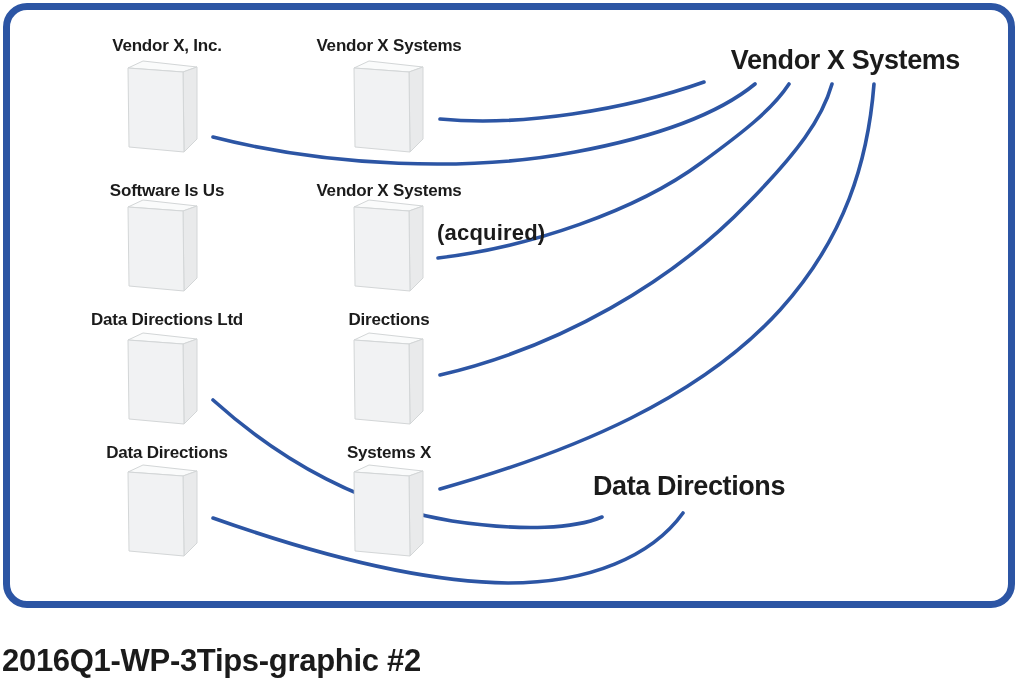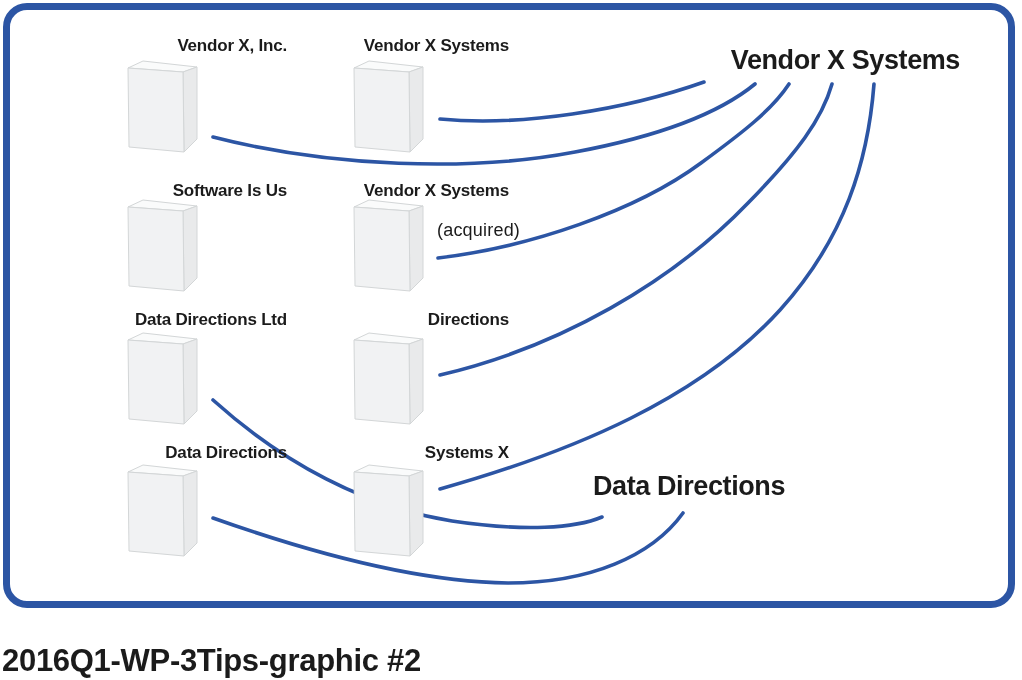--- a/index.html
+++ b/index.html
@@ -7,31 +7,31 @@
     width:1022px;height:680px;position:relative;overflow:hidden;
     font-family:"Liberation Sans", sans-serif;color:#1b1b1b;
   }
   .panel{
     position:absolute;left:3px;top:3px;width:1012px;height:605px;
     border:7px solid #2c55a4;border-radius:24px;background:#ffffff;
     box-sizing:border-box;
   }
   .curves{position:absolute;left:0;top:0;width:1022px;height:680px;pointer-events:none;}
   .cell-label{
-    position:absolute;width:240px;text-align:right;
+    position:absolute;width:240px;text-align:center;
     font-size:17px;font-weight:700;letter-spacing:-0.2px;line-height:20px;white-space:nowrap;
   }
   .col-left{left:47px;}
   .col-right{left:269px;}
   .row1{top:36px;} .row2{top:181px;} .row3{top:310px;} .row4{top:443px;}
   .box-icon{position:absolute;width:78px;height:95px;}
   .bx-left{left:121px;} .bx-right{left:347px;}
   .by1{top:59px;} .by2{top:198px;} .by3{top:331px;} .by4{top:463px;}
   .note{
-    position:absolute;left:437px;top:220px;font-size:18px;font-weight:400;
+    position:absolute;left:437px;top:220px;font-size:22px;font-weight:700;
     letter-spacing:0.2px;white-space:nowrap;
   }
   .group-label{
     position:absolute;font-size:27px;font-weight:700;letter-spacing:-0.4px;
     line-height:30px;white-space:nowrap;
   }
   .group-vendor{left:660px;top:45px;width:300px;text-align:right;}
   .group-data{left:593px;top:471px;}
   .caption{
     position:absolute;left:2px;top:644px;font-size:31px;font-weight:700;

